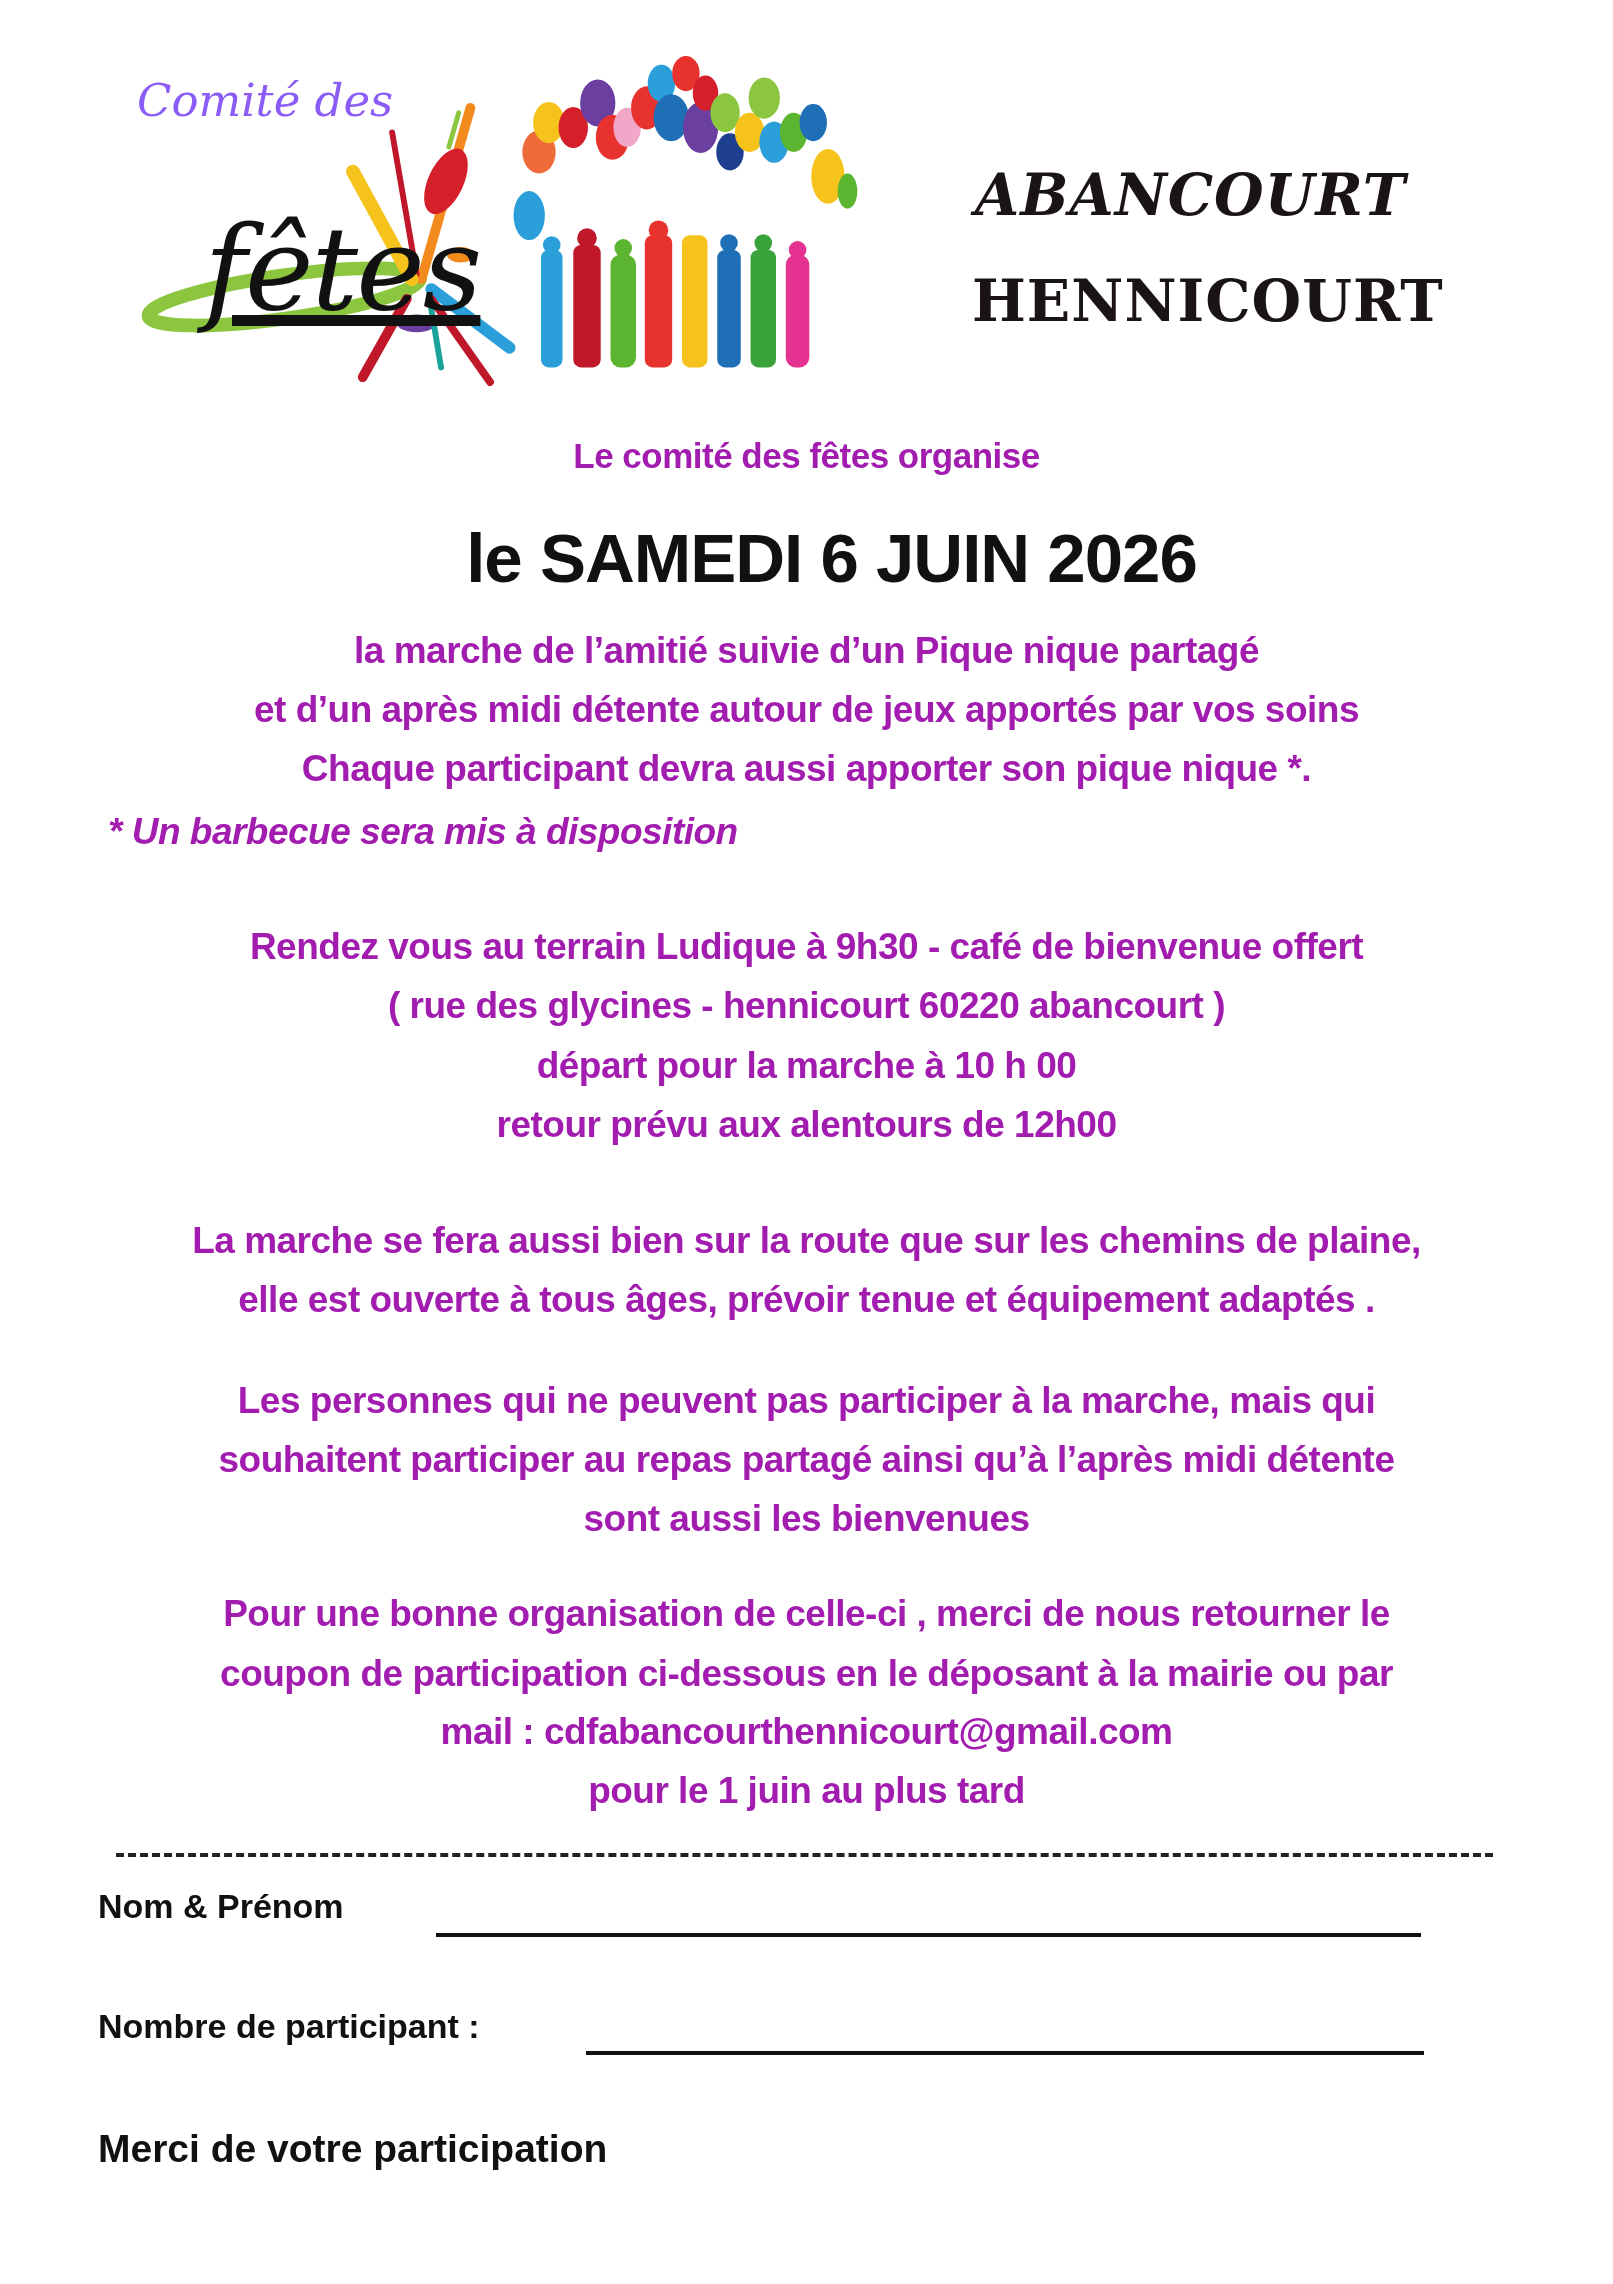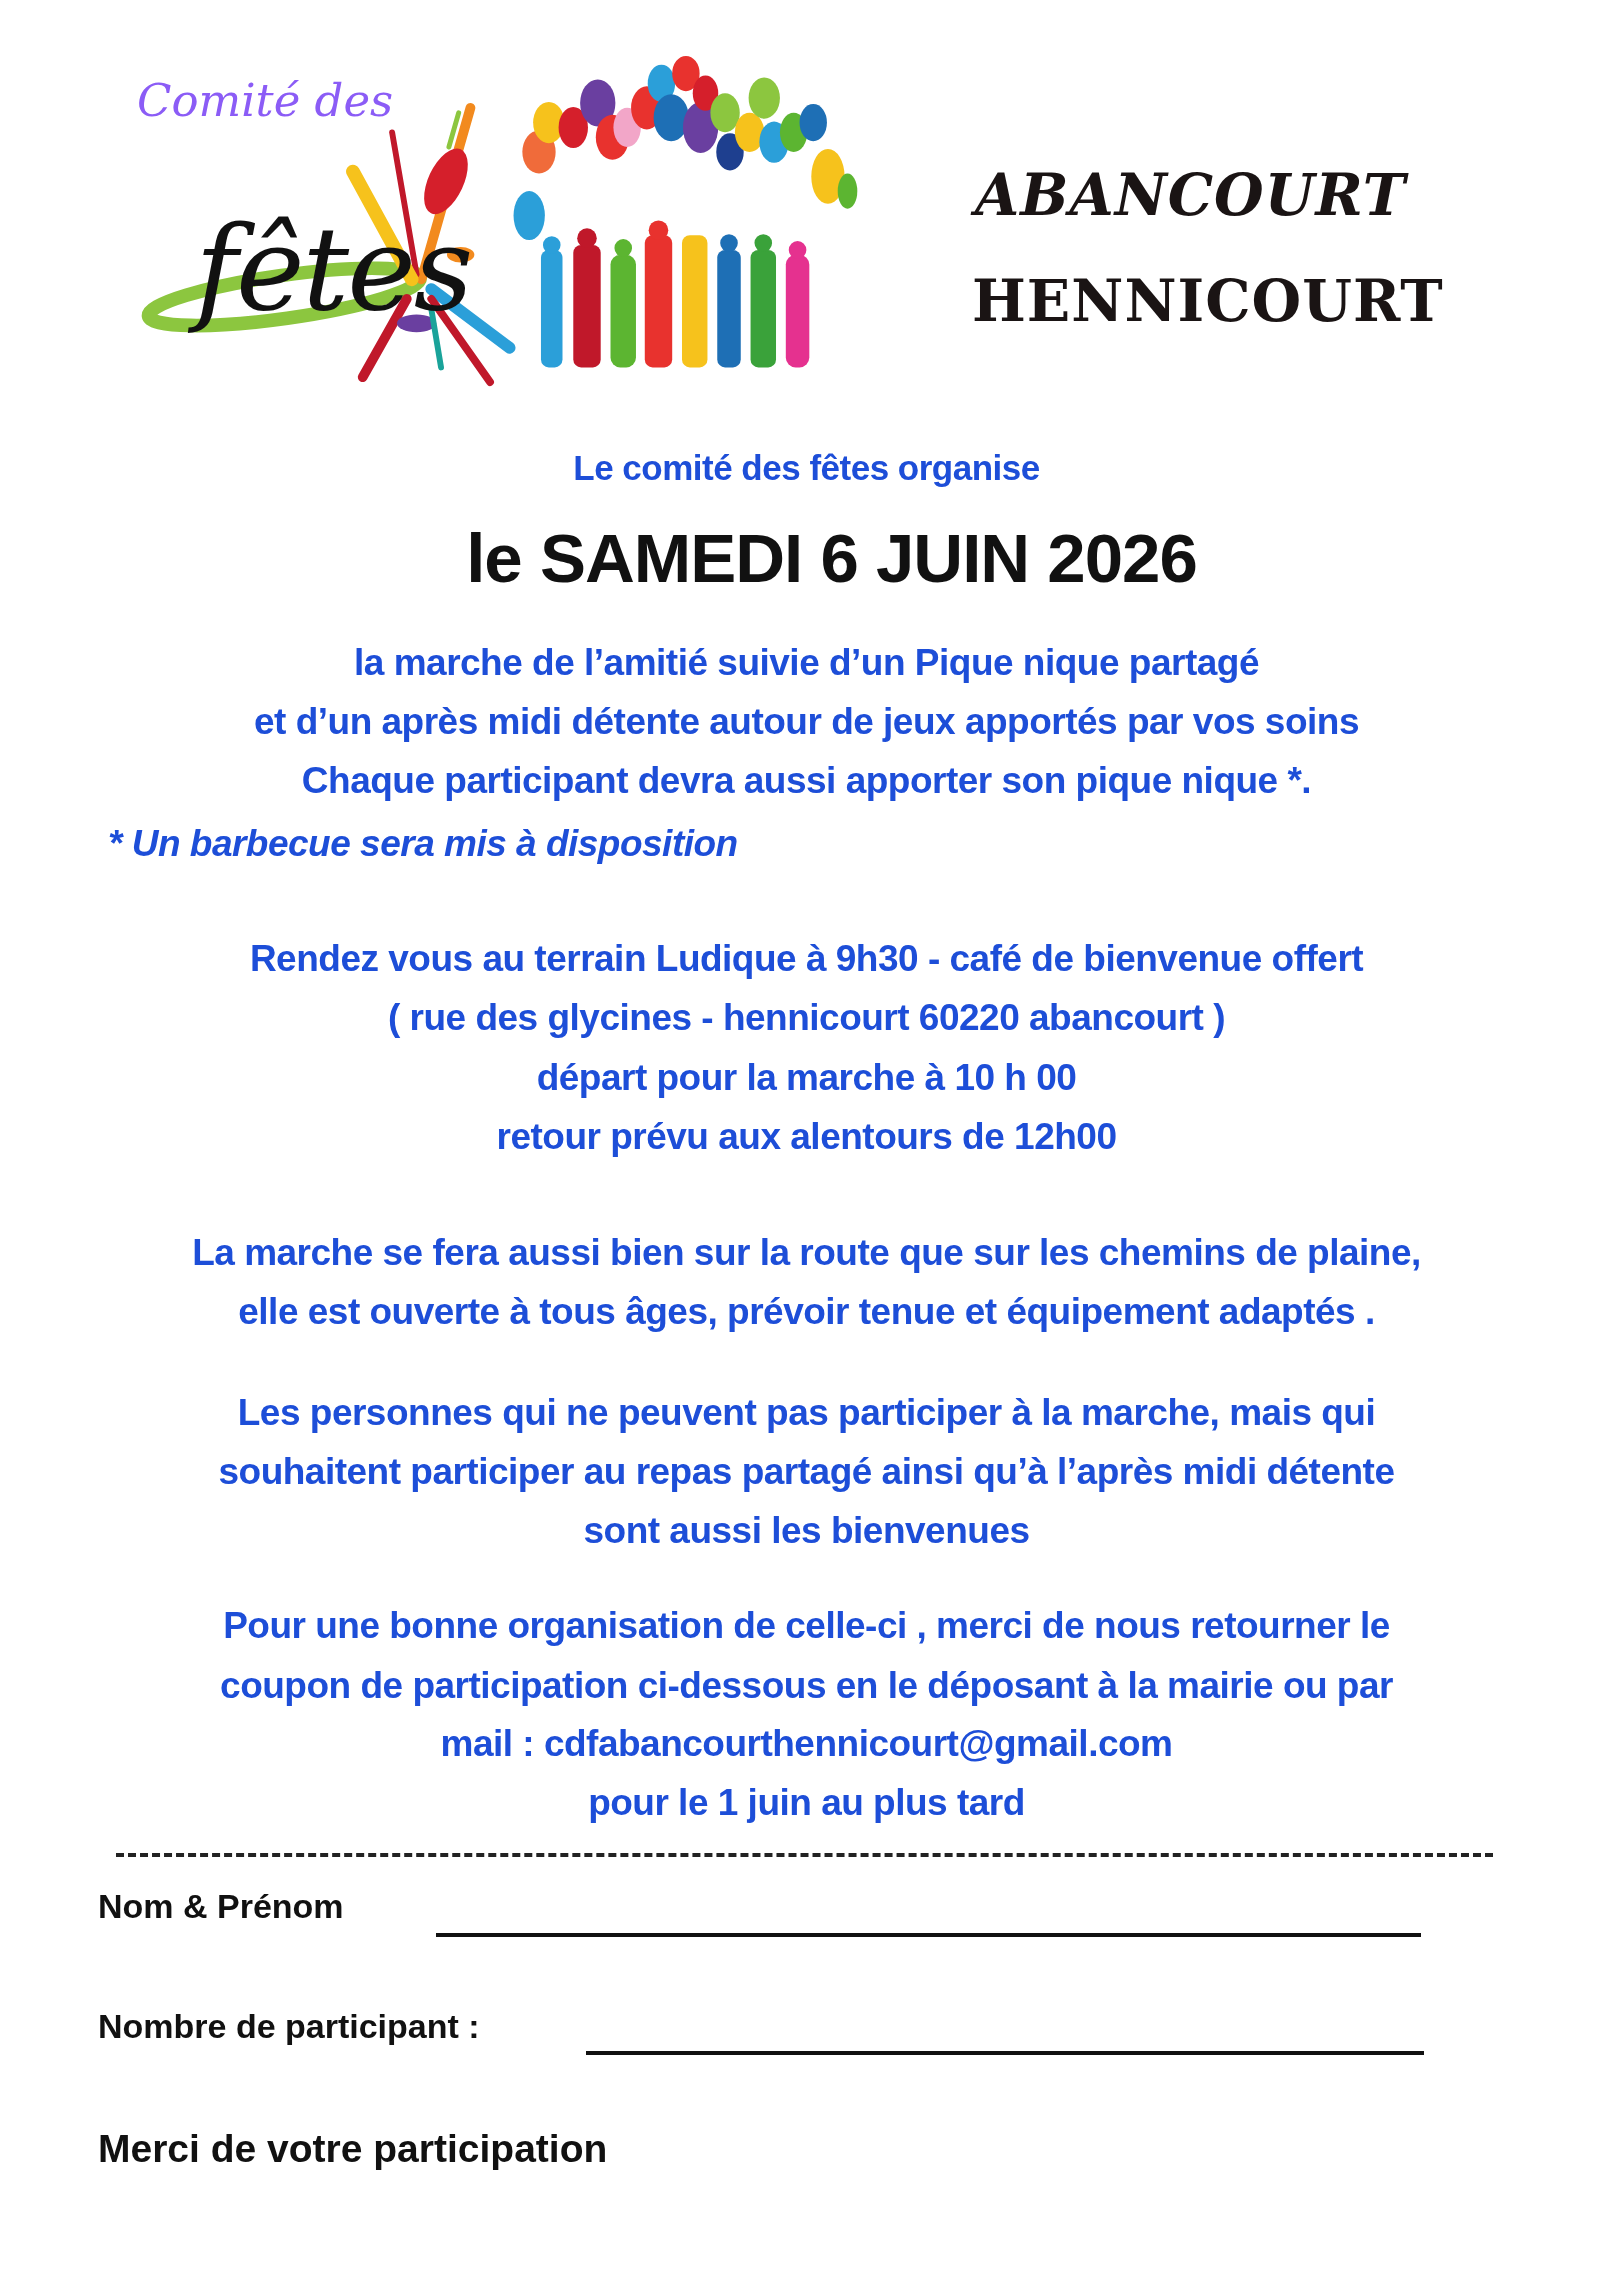--- a/index.html
+++ b/index.html
@@ -8,33 +8,34 @@
       font-family: "Liberation Sans", "DejaVu Sans", sans-serif; color: #111;
     }
     .abs { position: absolute; }
     .center { left: 0; width: 1613px; text-align: center; }
     .logo { left: 137px; top: 54px; width: 804px; height: 333px; }
     .logo-script {
       position: absolute; left: 0; top: 19.6px;
       font-family: "DejaVu Serif", serif; font-style: italic; font-size: 45px; color: #8b5cf6; text-align: right;
     }
     .logo-fetes {
-      position: absolute; left: 58px; top: 147px;
+      position: absolute; left: 67px; top: 147px;
       font-family: "DejaVu Serif", serif; font-style: italic; font-size: 116px; color: #111;
       letter-spacing: -2px;
+      text-decoration: underline;
     }
     .town {
       font-family: "DejaVu Serif", "Liberation Serif", serif; font-weight: bold;
       font-size: 57px; color: #1a1414; letter-spacing: 1px;
     }
     .t-abancourt { left: 975px; top: 161px; font-style: italic; }
     .t-hennicourt { left: 972px; top: 267px; }
     .body-line {
       font-family: "Liberation Sans", sans-serif; font-weight: bold;
-      font-size: 37px; color: #1d4ed8; letter-spacing: -0.5px; margin-top: 12px;
+      font-size: 37px; color: #a21caf; letter-spacing: -0.5px;
     }
     .intro { top: 436px; font-size: 35px; }
     .date { top: 519px; font-size: 69px; font-weight: bold; letter-spacing: -1px; padding-left: 25px; }
     .note {
       left: 108px; top: 811px; font-style: italic; font-weight: bold; font-size: 37px;
     }
     .divider {
       left: 116px; top: 1853px; width: 1377px; height: 0;
       border-top: 4.9px dashed #222;
     }

